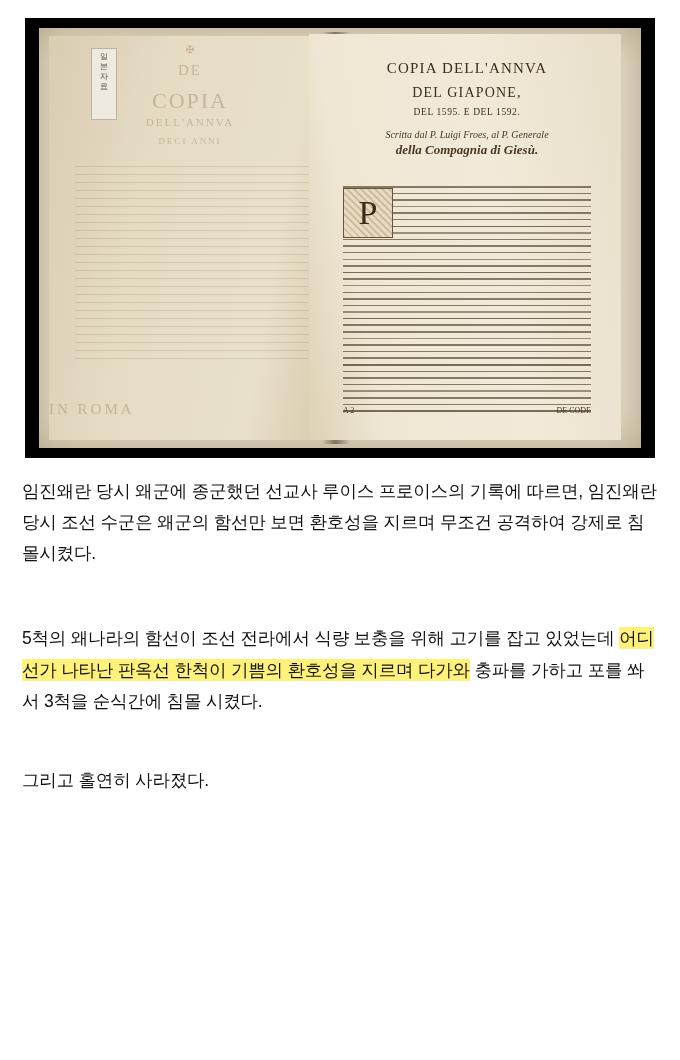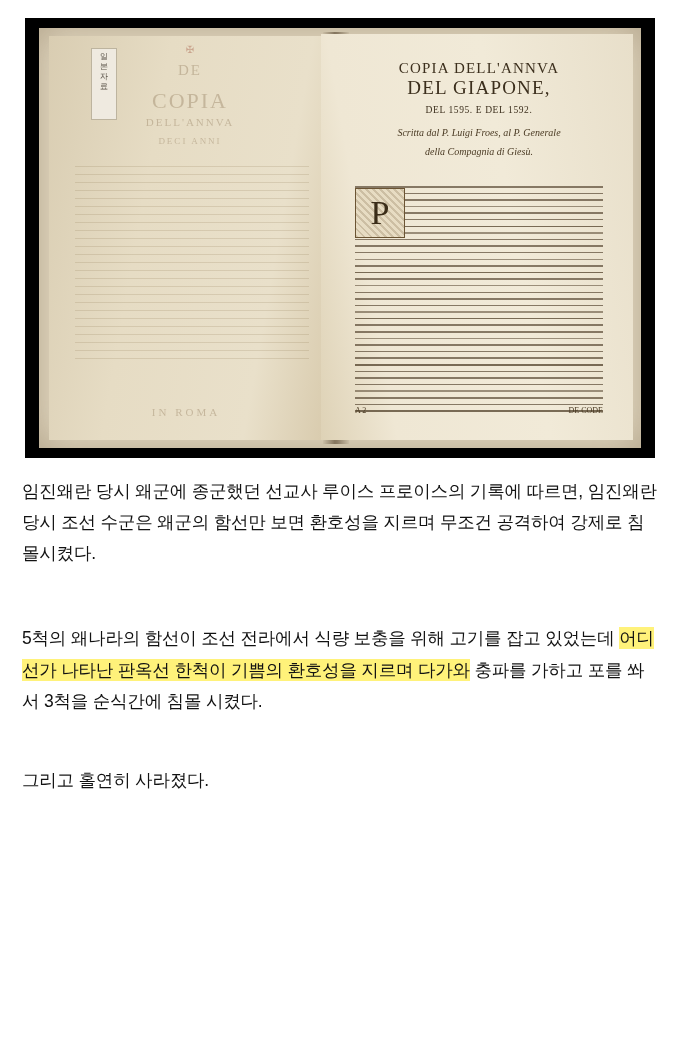--- a/index.html
+++ b/index.html
@@ -45,21 +45,21 @@
     position: absolute;
     left: 10px;
     top: 8px;
     width: 282px;
     height: 404px;
     background: linear-gradient(100deg, #d9cdb2 0%, #e6dcc4 35%, #e9e0ca 75%, #d7c9ab 100%);
   }
   
   .page-right {
     position: absolute;
-    right: 8px;
+    right: 20px;
     top: 6px;
     width: 312px;
     height: 406px;
     background: linear-gradient(260deg, #e8dfca 0%, #f1ead8 40%, #efe7d4 80%, #ded2b6 100%);
   }
   
   .gutter {
     position: absolute;
     left: 284px;
     top: 4px;
@@ -117,42 +117,42 @@
   .ghost-lines i {
     display: block;
     height: 1px;
     margin-bottom: 7px;
     background: rgba(125, 98, 62, 0.17);
   }
   .ghost-foot {
     position: absolute;
     bottom: 22px;
     left: 0; right: 8px;
-    text-align: center;
-    font-family: "Liberation Serif", serif;
-    font-size: 11px;
+    text-align: left;
+    font-family: "Liberation Serif", serif;
+    font-size: 15px;
     color: rgba(120,92,58,0.30);
     letter-spacing: 3px;
   }
 
   
   .r-inner {
     position: absolute;
     left: 30px;
     right: 26px;
     top: 26px;
     text-align: center;
     font-family: "Liberation Serif", serif;
     color: #3c2f1d;
   }
   .r-title1 { font-size: 15px; letter-spacing: 1.2px; }
-  .r-title2 { font-size: 19px; letter-spacing: 1.2px; margin-top: 0; }
+  .r-title2 { font-size: 14px; letter-spacing: 1.2px; margin-top: 8px; }
   .r-title3 { font-size: 9.5px; letter-spacing: 0.6px; margin-top: 6px; }
   .r-sub1 { font-size: 10px; font-style: italic; margin-top: 12px; color: #4a3a23; }
-  .r-sub2 { font-size: 10px; font-style: italic; margin-top: 8px; color: #4a3a23; }
+  .r-sub2 { font-size: 13px; font-style: italic; margin-top: 2px; color: #4a3a23; font-weight: bold; }
 
   
   .r-body {
     position: absolute;
     left: 34px;
     right: 30px;
     top: 152px;
     height: 210px;
   }
   .initial {

